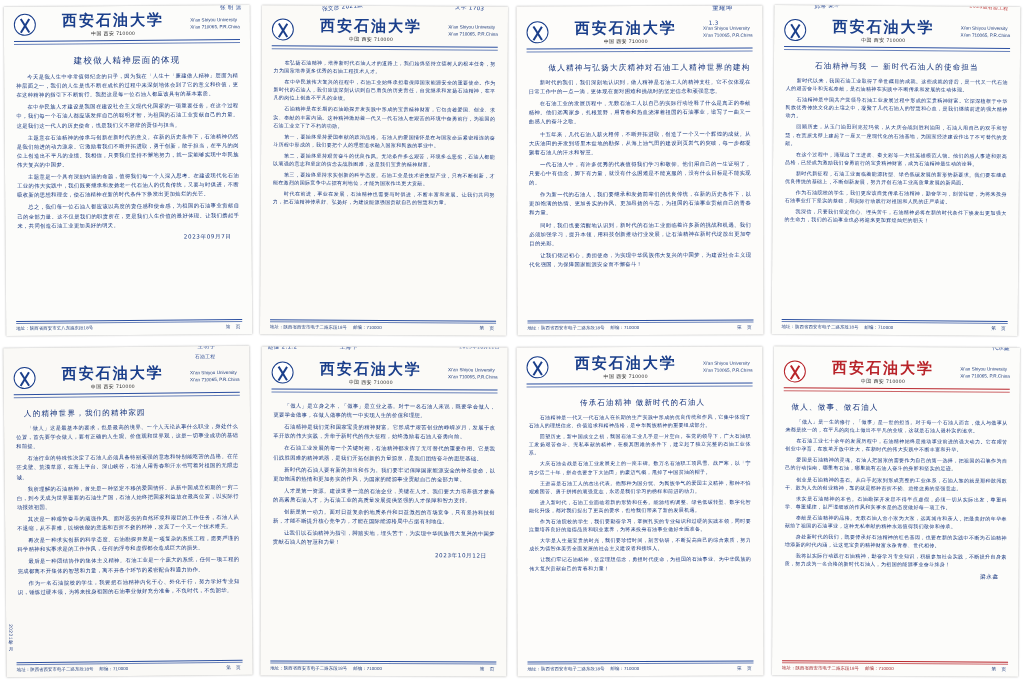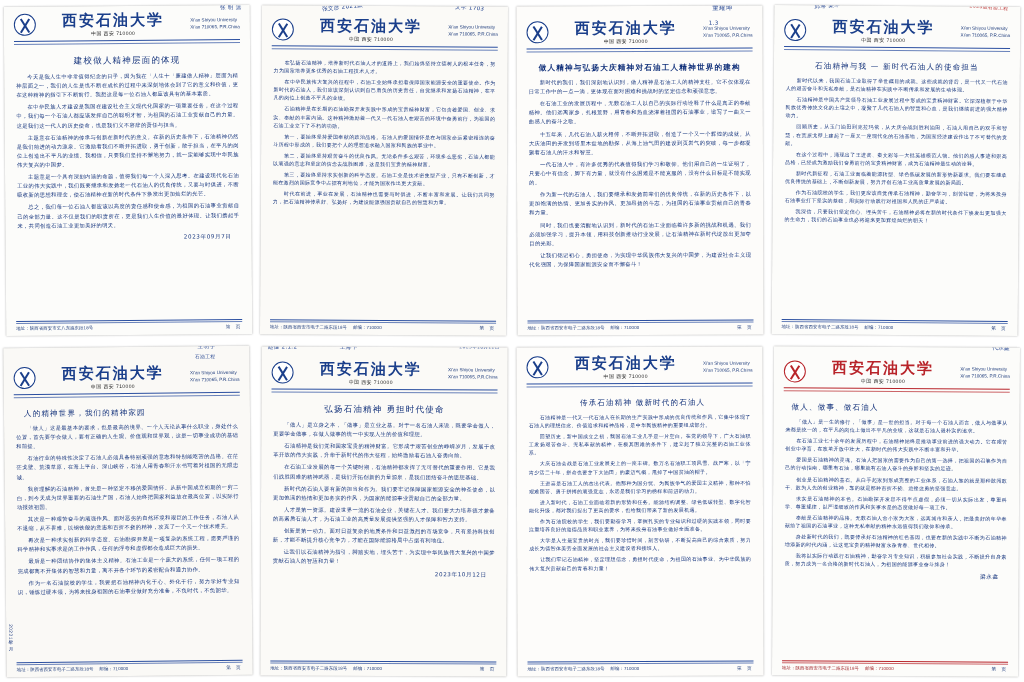--- a/index.html
+++ b/index.html
@@ -323,21 +323,21 @@
           </div>
           <div class="lh-right">
             <div>Xi'an Shiyou University</div>
             <div>Xi'an 710065, P.R.China</div>
           </div>
         </div>
         <div class="hr-blue"></div>
         <div class="hr-thin"></div>
       </div>
       <div class="body">
-        <div class="hw-title" style="font-size:7.6px; text-align:left; text-indent:10px; white-space:normal;font-weight:bold;">做人精神与弘扬大庆精神对石油工人精神世界的建构</div>
+        <div class="hw-title" style="font-size:7.6px; text-align:right; text-indent:10px; white-space:normal;">做人精神与弘扬大庆精神对石油工人精神世界的建构</div>
         <p class="para indent">新时代的我们，我们深刻地认识到，做人精神是石油工人的精神支柱。它不仅体现在日常工作中的一点一滴，更体现在面对困难和挑战时的坚定信念和顽强意志。</p>
         <p class="para indent">在石油工业的发展历程中，无数石油工人以自己的实际行动诠释了什么是真正的奉献精神。他们远离家乡，扎根荒野，用青春和热血浇灌着祖国的石油事业，谱写了一曲又一曲感人的奋斗之歌。</p>
         <p class="para indent">十五年来，几代石油人薪火相传，不断开拓进取，创造了一个又一个辉煌的成就。从大庆油田的开发到塔里木盆地的勘探，从海上油气田的建设到页岩气的突破，每一步都凝聚着石油人的汗水和智慧。</p>
         <p class="para indent">一代石油人中，有许多优秀的代表值得我们学习和敬仰。他们用自己的一生证明了，只要心中有信念，脚下有力量，就没有什么困难是不能克服的，没有什么目标是不能实现的。</p>
         <p class="para indent">作为新一代的石油人，我们要继承和发扬前辈们的优良传统，在新的历史条件下，以更加饱满的热情、更加务实的作风、更加昂扬的斗志，为祖国的石油事业贡献自己的青春和力量。</p>
         <p class="para indent">同时，我们也要清醒地认识到，新时代的石油工业面临着许多新的挑战和机遇。我们必须加强学习，提升本领，用科技创新推动行业发展，让石油精神在新时代绽放出更加夺目的光彩。</p>
         <p class="para indent">让我们铭记初心，勇担使命，为实现中华民族伟大复兴的中国梦，为建设社会主义现代化强国，为保障国家能源安全而不懈奋斗！</p>
       </div>
       <div class="footer">
         <div class="hr-foot"></div>
@@ -451,21 +451,20 @@
           </div>
           <div class="lh-right">
             <div>Xi'an Shiyou University</div>
             <div>Xi'an 710065, P.R.China</div>
           </div>
         </div>
         <div class="hr-blue"></div>
         <div class="hr-thin"></div>
       </div>
       <div class="body">
-        <div class="hw-title">弘扬石油精神 勇担时代使命</div>
         <p class="para indent">「做人」是立身之本，「做事」是立业之基。对于一名石油人来说，既要学会做人，更要学会做事，在做人做事的统一中实现人生的价值和理想。</p>
         <p class="para indent">石油精神是我们党和国家宝贵的精神财富。它形成于艰苦创业的峥嵘岁月，发展于改革开放的伟大实践，升华于新时代的伟大征程，始终激励着石油人奋勇向前。</p>
         <p class="para indent">在石油工业发展的每一个关键时期，石油精神都发挥了无可替代的重要作用。它是我们战胜困难的精神武器，是我们开拓创新的力量源泉，是我们团结奋斗的思想基础。</p>
         <p class="para indent">新时代的石油人要有新的担当和作为。我们要牢记保障国家能源安全的神圣使命，以更加饱满的热情和更加务实的作风，为国家的能源事业贡献自己的全部力量。</p>
         <p class="para indent">人才是第一资源。建设世界一流的石油企业，关键在人才。我们要大力培养德才兼备的高素质石油人才，为石油工业的高质量发展提供坚强的人才保障和智力支持。</p>
         <p class="para indent">创新是第一动力。面对日益复杂的地质条件和日益激烈的市场竞争，只有坚持科技创新，才能不断提升核心竞争力，才能在国际能源格局中占据有利地位。</p>
         <p class="para indent">让我们以石油精神为指引，脚踏实地，埋头苦干，为实现中华民族伟大复兴的中国梦贡献石油人的智慧和力量！</p>
         <div class="sig">2023年10月12日</div>
       </div>
       <div class="footer">

